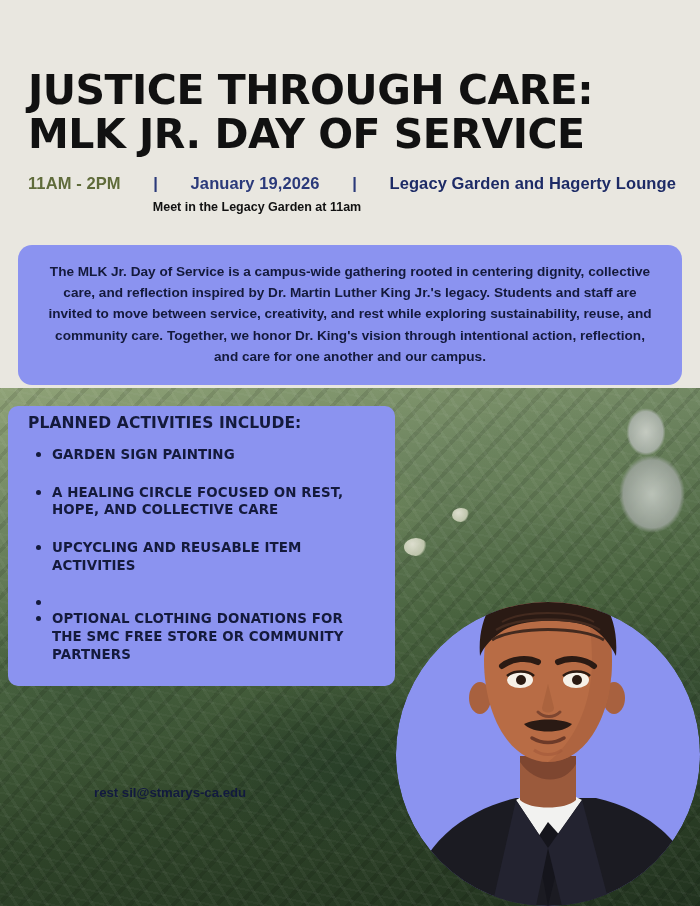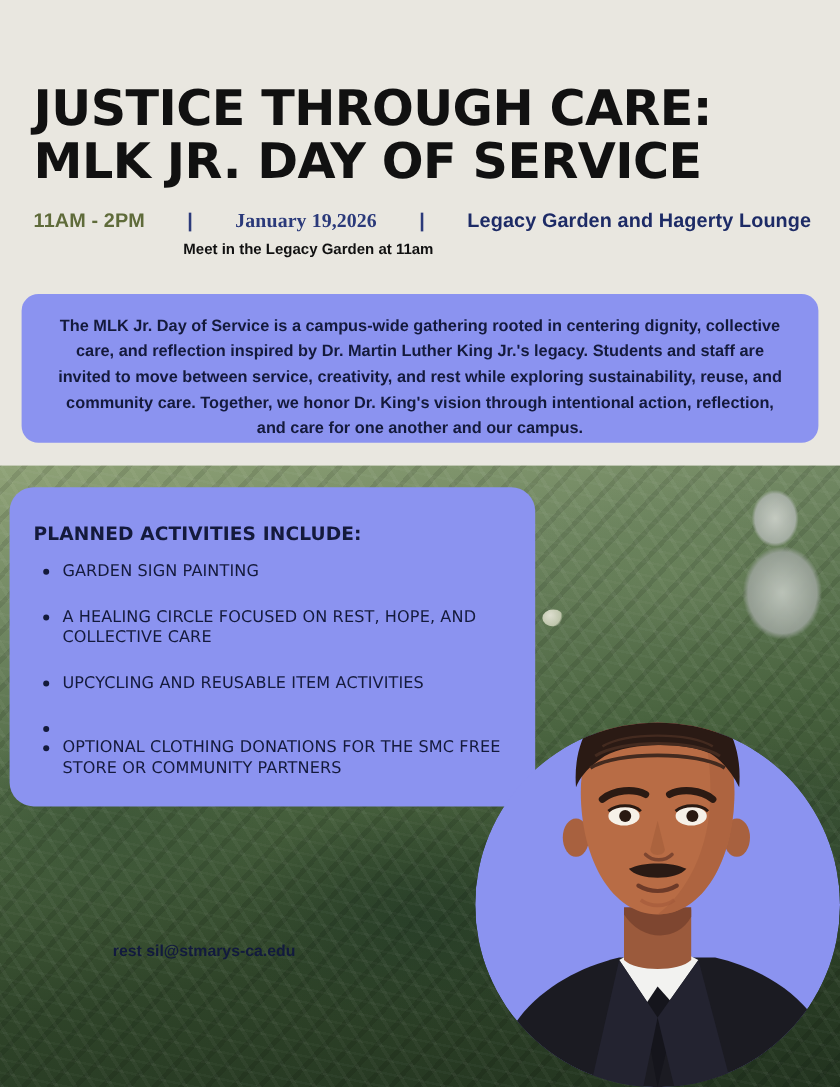--- a/index.html
+++ b/index.html
@@ -91,74 +91,74 @@
     font-weight: 700;
     letter-spacing: .1px;
     display: flex;
     align-items: baseline;
     gap: 0;
     flex-wrap: wrap;
     justify-content: space-between;
   }
   .meta-time { color: #5f6b3a; }
   .meta-sep { color: #2b3a7a; padding: 0 5px; }
-  .meta-date { color: #2b3a7a; font-family: Liberation Serif, serif; }
+  .meta-date { color: #2b3a7a; }
   .meta-place { color: #1d2b66; }
 
   .meet-line {
     margin-top: 7px;
     text-align: center;
     font-size: 12.5px;
     font-weight: 700;
     color: #111;
     padding-right: 190px;
   }
 
   
   .desc-box {
     position: absolute;
     left: 18px;
     top: 245px;
     width: 664px;
     background: #8b93f0;
     border-radius: 14px;
-    padding: 16px 26px 2px;
+    padding: 16px 26px 18px;
     color: #141a3c;
     font-size: 13.6px;
     font-weight: 700;
     line-height: 1.56;
     text-align: center;
   }
 
   .activities-box {
     position: absolute;
     left: 8px;
     top: 406px;
-    width: 438px;
+    width: 387px;
     background: #8b93f0;
-    border-radius: 20px;
-    padding: 30px 18px 22px 20px;
+    border-radius: 10px;
+    padding: 8px 18px 22px 20px;
     color: #141a3c;
   }
   .activities-title {
     font-family: "DejaVu Sans", sans-serif;
     font-size: 15.5px;
     font-weight: 700;
     letter-spacing: .1px;
     text-transform: uppercase;
     margin-bottom: 14px;
   }
   ul.activities { list-style: none; }
   ul.activities li {
     position: relative;
     padding-left: 24px;
     margin-bottom: 20px;
     font-family: "DejaVu Sans", sans-serif;
     font-size: 13.4px;
-    font-weight: 400;
+    font-weight: 700;
     line-height: 1.32;
     text-transform: uppercase;
     letter-spacing: .1px;
   }
   ul.activities li:last-child { margin-bottom: 0; }
   ul.activities li::before {
     content: "";
     position: absolute;
     left: 8px;
     top: 6px;

